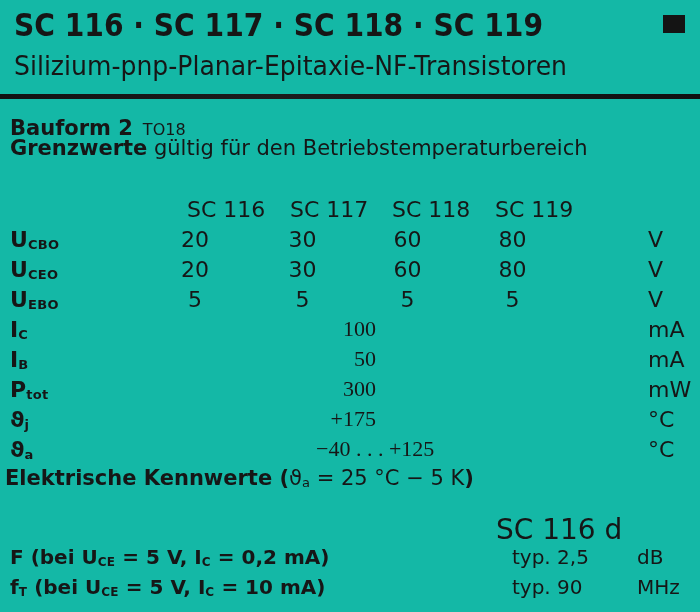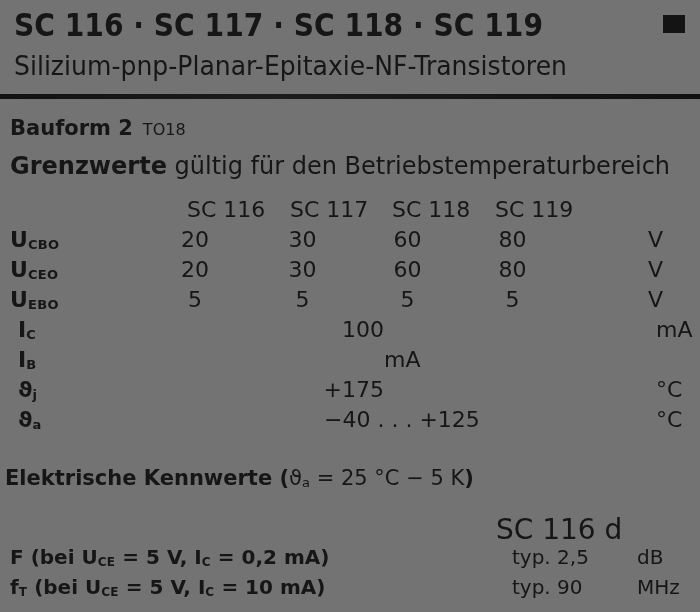--- a/index.html
+++ b/index.html
@@ -5,21 +5,21 @@
   html,body{margin:0;padding:0;}
   body{
     width:700px;height:612px;
     background:#efede8;
     font-family:"DejaVu Sans","Liberation Sans",sans-serif;
     color:#161616;
     -webkit-font-smoothing:antialiased;
   }
   #sheet{
     position:relative;width:700px;height:612px;overflow:hidden;
-    background:#737373;
+    background:#14b8a6;
   }
   .abs{position:absolute;}
 
   
   #title{
     top:6px;left:14px;
     font-size:32px;font-weight:700;letter-spacing:0px;
     transform:scaleX(0.88);transform-origin:left top;
     white-space:nowrap;
   }
@@ -34,40 +34,40 @@
   }
   #rule{
     top:94px;left:0;width:700px;height:5px;
     background:linear-gradient(to right,#121212 0%,#1c1c1c 40%,#101010 100%);
   }
 
   
   #bauform{top:116px;left:10px;font-size:21px;white-space:nowrap;}
   #bauform .b{font-weight:700;text-align:center;}
   #bauform .v{font-weight:400;font-size:16px;margin-left:10px;}
-  #grenz{top:152px;left:10px;font-size:24px;white-space:nowrap;}
+  #grenz{top:136px;left:10px;font-size:21px;white-space:nowrap;}
   #grenz .b{font-weight:700;}
   #grenz .r{font-weight:400;}
 
   
   #limits{top:194px;left:0;width:558px;box-sizing:border-box;padding-left:10px;}
   .lim-row,.com-row{
     display:grid;align-items:center;height:30px;font-size:22px;
   }
   .lim-row{grid-template-columns:160px 110px 105px 105px 105px 53px 52px;}
-  .com-row{grid-template-columns:160px 206px 272px 52px;margin-left:8px;}
+  .com-row{grid-template-columns:160px 206px 272px 52px;}
   .head .colh{font-weight:400;white-space:nowrap;}
   .head :nth-child(2){padding-left:17px;}
   .head :nth-child(3){padding-left:10px;}
   .head :nth-child(4){padding-left:7px;}
   .head :nth-child(5){padding-left:5px;}
   .label{font-weight:700;white-space:nowrap;}
   .sb{font-size:13px;font-weight:700;vertical-align:-2px;letter-spacing:0.4px;}
   .val{text-align:center;padding-right:60px;font-weight:400;}
-  .cval{text-align:right;font-weight:400;white-space:nowrap;}
+  .cval{text-align:right;font-weight:400;white-space:nowrap;font-family:Liberation Serif, serif;}
   .cval.range{text-align:left;padding-left:146px;}
   .unitc{font-weight:400;white-space:nowrap;}
 
   
   #kenn-head{top:466px;left:5px;font-size:21px;white-space:nowrap;}
   #kenn-head .b{font-weight:700;}
   #kenn-head .p{font-weight:400;}
   #kenn-head .pb{font-weight:700;}
   #kenn-head .tsub{font-size:13px;vertical-align:-2px;}
   #variant{top:513px;left:496px;font-size:28px;font-weight:400;white-space:nowrap;}
@@ -143,24 +143,31 @@
 
     <div class="com-row">
       <div class="label"><span>I</span><sub class="sb">C</sub></div>
       <div class="cval">100</div>
       <div></div>
       <div class="unitc">mA</div>
     </div>
 
     <div class="com-row">
       <div class="label"><span>I</span><sub class="sb">B</sub></div>
+      <div class="cval">50</div>
       <div></div>
       <div class="unitc">mA</div>
     </div>
 
+    <div class="com-row">
+      <div class="label"><span>P</span><sub class="sb">tot</sub></div>
+      <div class="cval">300</div>
+      <div></div>
+      <div class="unitc">mW</div>
+    </div>
 
     <div class="com-row">
       <div class="label"><span>ϑ</span><sub class="sb">j</sub></div>
       <div class="cval">+175</div>
       <div></div>
       <div class="unitc">°C</div>
     </div>
 
     <div class="com-row">
       <div class="label"><span>ϑ</span><sub class="sb">a</sub></div>

